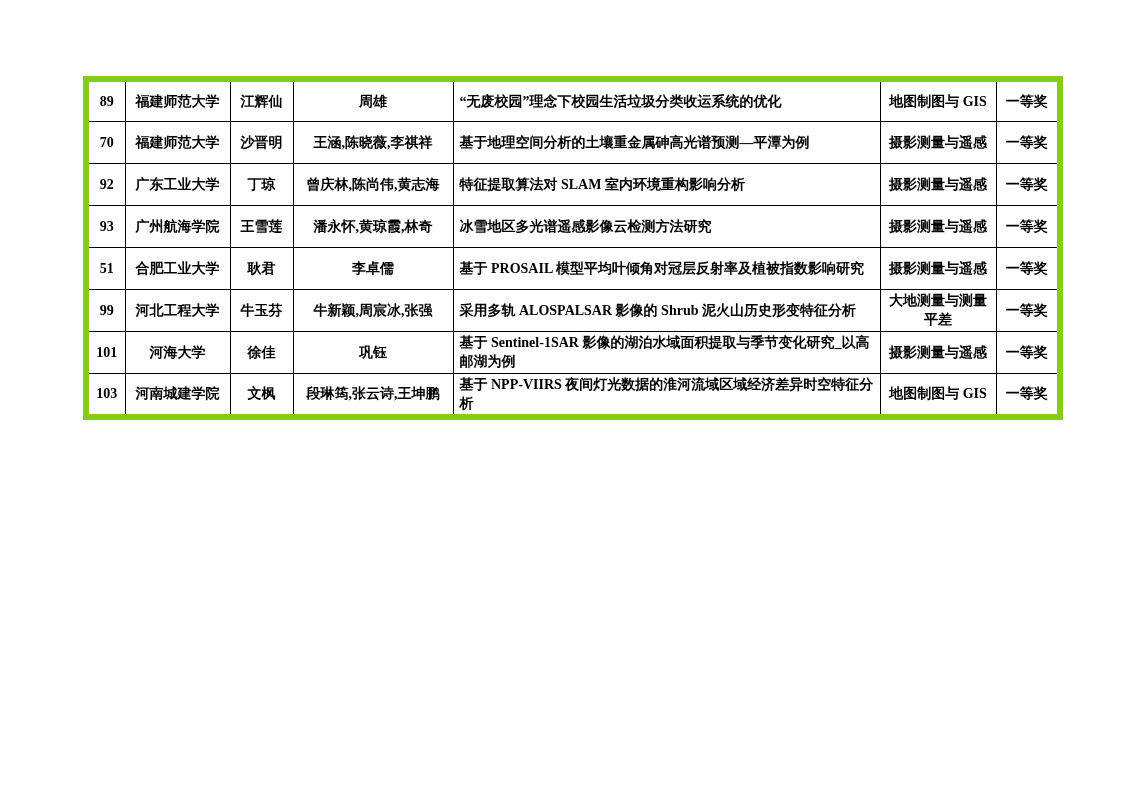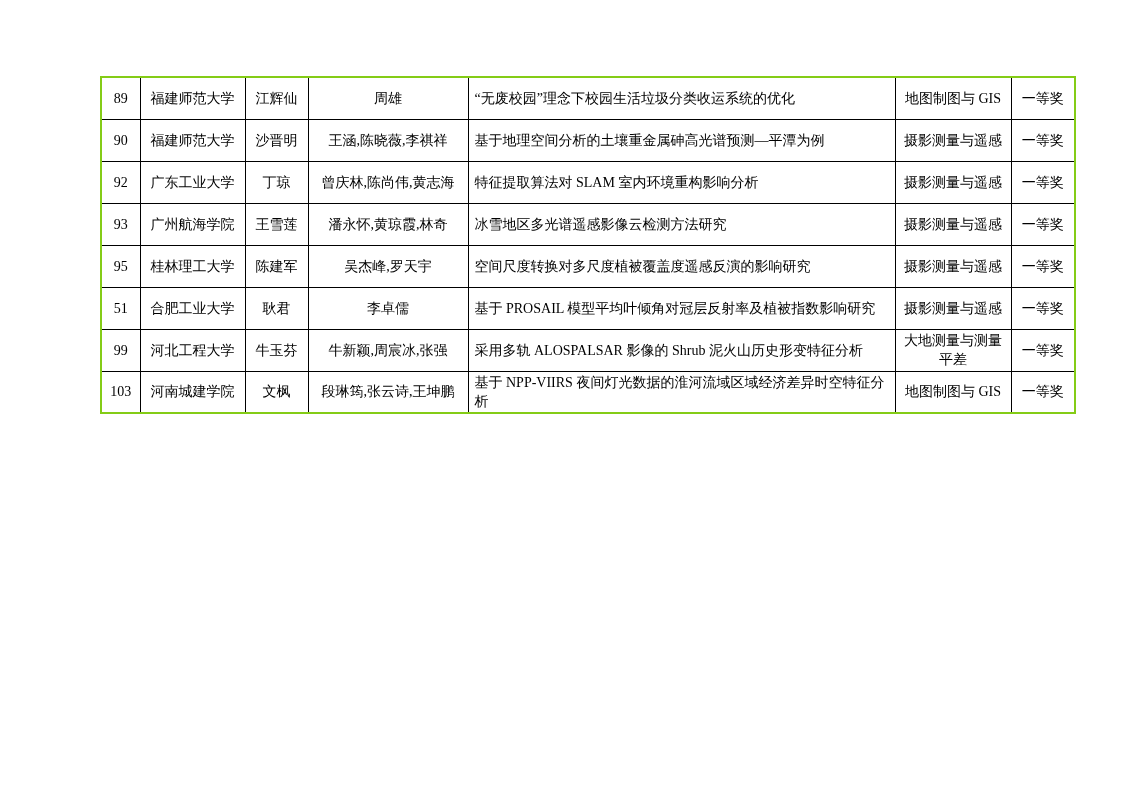--- a/index.html
+++ b/index.html
@@ -9,28 +9,29 @@
   }
   .page {
     position: relative;
     width: 1123px;
     height: 794px;
     background: #ffffff;
     overflow: hidden;
   }
   table.awards {
     position: absolute;
-    left: 100px;
+    left: 83px;
     top: 76px;
     width: 974px;
     table-layout: fixed;
     border-collapse: collapse;
-    border: 2px solid #84cc16;
+    border: 6px solid #84cc16;
     font-size: 14px;
     color: #000000;
+    font-weight: bold;
   }
   table.awards td {
     border: 1px solid #000000;
     padding: 1px 6px;
     text-align: center;
     vertical-align: middle;
     line-height: 19px;
     overflow: hidden;
   }
   table.awards tr { height: 42px; }
@@ -61,21 +62,21 @@
         <tr>
           <td class="col-no">89</td>
           <td class="col-university">福建师范大学</td>
           <td class="col-advisor">江辉仙</td>
           <td class="col-students">周雄</td>
           <td class="col-title">“无废校园”理念下校园生活垃圾分类收运系统的优化</td>
           <td class="col-category">地图制图与 GIS</td>
           <td class="col-award">一等奖</td>
         </tr>
         <tr>
-          <td class="col-no">90</td>
+          <td class="col-no">70</td>
           <td class="col-university">福建师范大学</td>
           <td class="col-advisor">沙晋明</td>
           <td class="col-students">王涵,陈晓薇,李祺祥</td>
           <td class="col-title">基于地理空间分析的土壤重金属砷高光谱预测—平潭为例</td>
           <td class="col-category">摄影测量与遥感</td>
           <td class="col-award">一等奖</td>
         </tr>
         <tr>
           <td class="col-no">92</td>
           <td class="col-university">广东工业大学</td>
@@ -88,47 +89,47 @@
         <tr>
           <td class="col-no">93</td>
           <td class="col-university">广州航海学院</td>
           <td class="col-advisor">王雪莲</td>
           <td class="col-students">潘永怀,黄琼霞,林奇</td>
           <td class="col-title">冰雪地区多光谱遥感影像云检测方法研究</td>
           <td class="col-category">摄影测量与遥感</td>
           <td class="col-award">一等奖</td>
         </tr>
         <tr>
-          <td class="col-no">95</td>
-          <td class="col-university">桂林理工大学</td>
-          <td class="col-advisor">陈建军</td>
-          <td class="col-students">吴杰峰,罗天宇</td>
-          <td class="col-title">空间尺度转换对多尺度植被覆盖度遥感反演的影响研究</td>
-          <td class="col-category">摄影测量与遥感</td>
-          <td class="col-award">一等奖</td>
-        </tr>
-        <tr>
           <td class="col-no">51</td>
           <td class="col-university">合肥工业大学</td>
           <td class="col-advisor">耿君</td>
           <td class="col-students">李卓儒</td>
           <td class="col-title">基于 PROSAIL 模型平均叶倾角对冠层反射率及植被指数影响研究</td>
           <td class="col-category">摄影测量与遥感</td>
           <td class="col-award">一等奖</td>
         </tr>
         <tr>
           <td class="col-no">99</td>
           <td class="col-university">河北工程大学</td>
           <td class="col-advisor">牛玉芬</td>
           <td class="col-students">牛新颖,周宸冰,张强</td>
           <td class="col-title">采用多轨 ALOSPALSAR 影像的 Shrub 泥火山历史形变特征分析</td>
           <td class="col-category">大地测量与测量平差</td>
           <td class="col-award">一等奖</td>
         </tr>
         <tr>
+          <td class="col-no">101</td>
+          <td class="col-university">河海大学</td>
+          <td class="col-advisor">徐佳</td>
+          <td class="col-students">巩钰</td>
+          <td class="col-title">基于 Sentinel-1SAR 影像的湖泊水域面积提取与季节变化研究_以高邮湖为例</td>
+          <td class="col-category">摄影测量与遥感</td>
+          <td class="col-award">一等奖</td>
+        </tr>
+        <tr>
           <td class="col-no">103</td>
           <td class="col-university">河南城建学院</td>
           <td class="col-advisor">文枫</td>
           <td class="col-students">段琳筠,张云诗,王坤鹏</td>
           <td class="col-title">基于 NPP-VIIRS 夜间灯光数据的淮河流域区域经济差异时空特征分析</td>
           <td class="col-category">地图制图与 GIS</td>
           <td class="col-award">一等奖</td>
         </tr>
       </tbody>
   </table>

